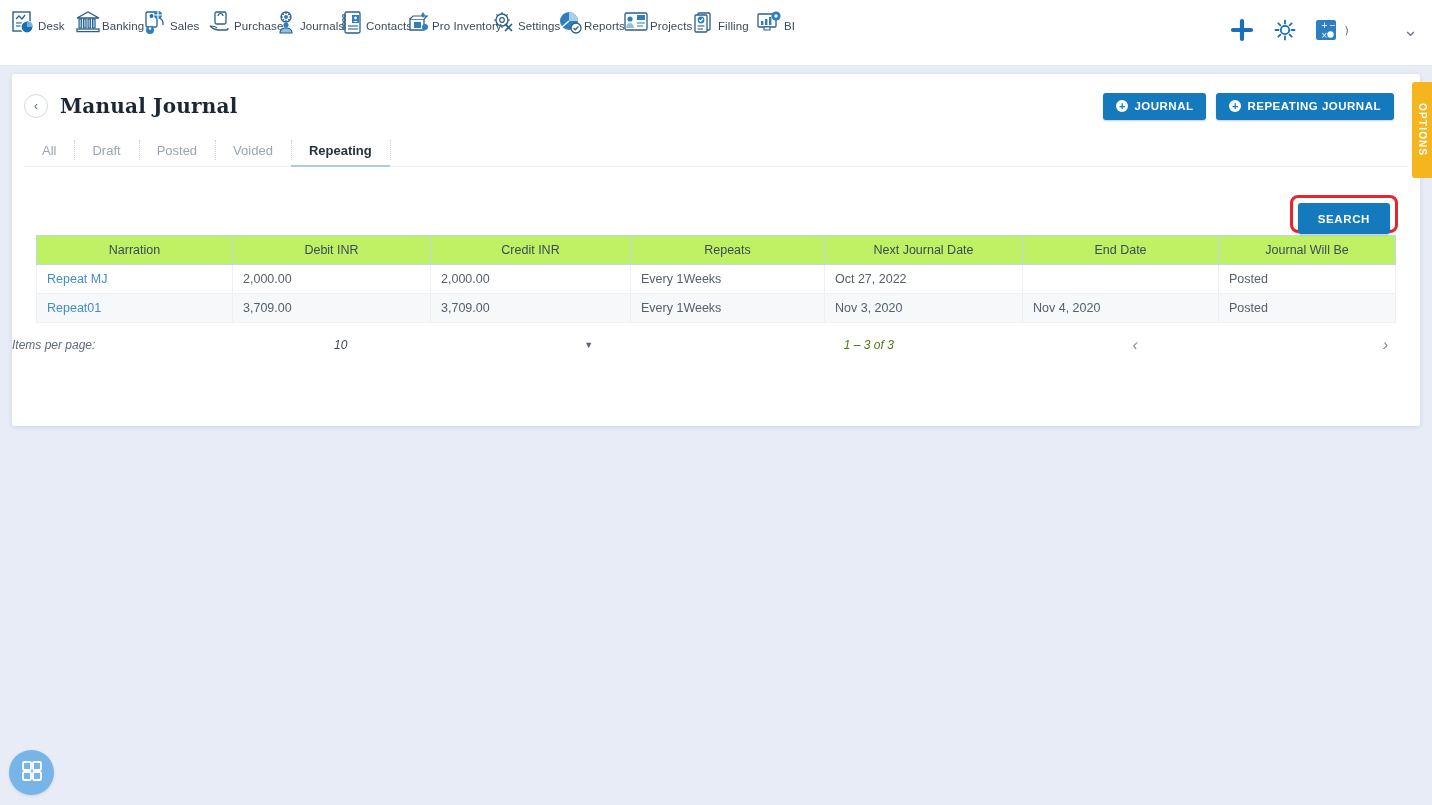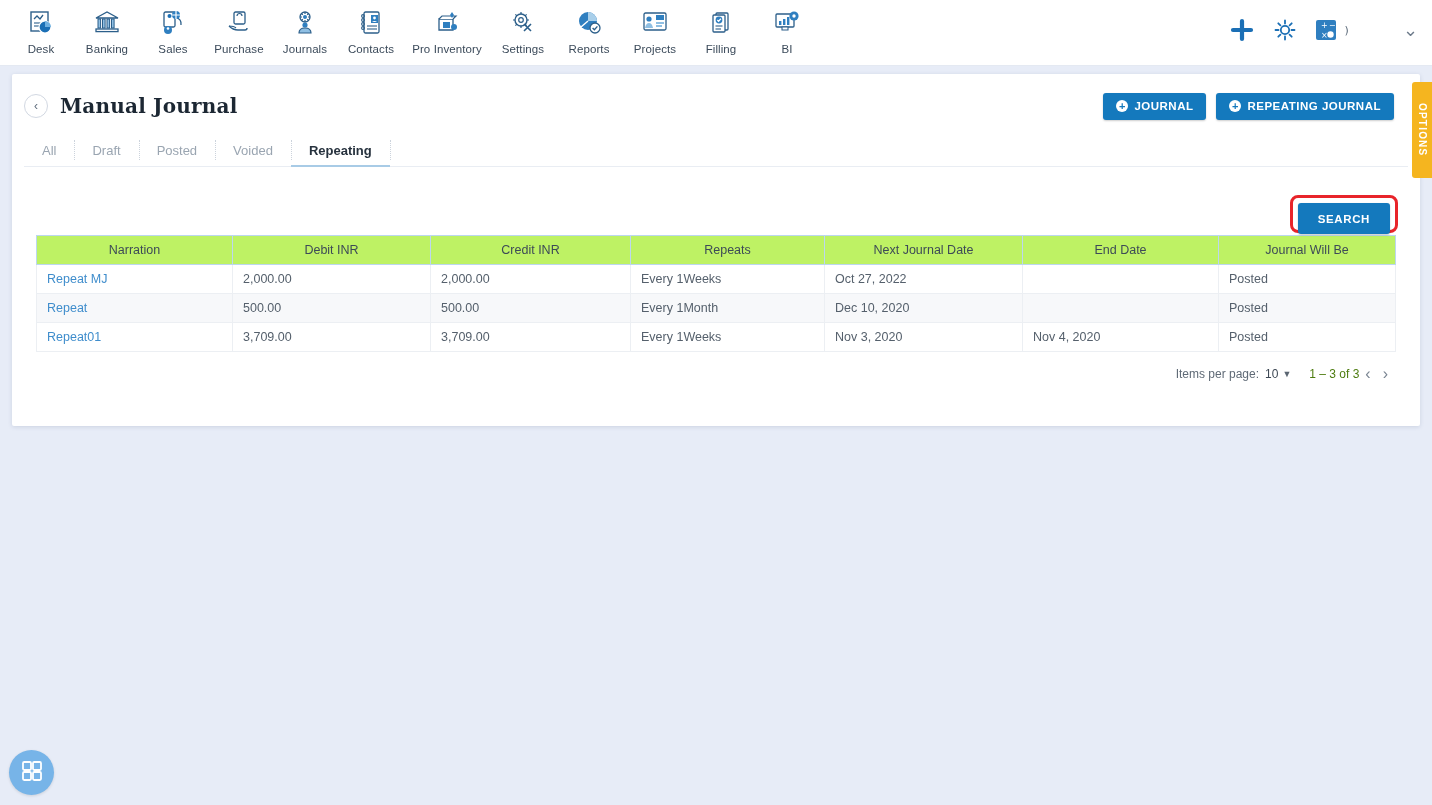--- a/index.html
+++ b/index.html
@@ -18,21 +18,21 @@
     background: #ffffff;
     border-bottom: 1px solid #e4e9f2;
     display: flex; align-items: flex-start;
   }
   .nav-items {
     display: flex; align-items: flex-start;
     padding-left: 8px; padding-top: 4px;
   }
   .nav-item {
     width: 66px;
-    display: flex; flex-direction: column; align-items: center;
+    display: flex; align-items: center;
     cursor: pointer; padding-top: 4px;
   }
   .nav-item .nav-ico {
     width: 30px; height: 30px;
     display: flex; align-items: center; justify-content: center;
   }
   .nav-item .nav-label {
     margin-top: 5px;
     font-size: 11.5px; color: #3b4a5a; white-space: nowrap;
     letter-spacing: .1px;
@@ -180,23 +180,23 @@
   }
   table.grid tbody tr:nth-child(even) td { background: #f7f8fa; }
   td.num { text-align: left; }
   td.link a {
     color: #3f8dcc; text-decoration: none; cursor: pointer;
     font-size: 12.5px;
   }
 
   
   .pager {
-    display: flex; align-items: center; justify-content: flex-end;
+    display: flex; align-items: center; justify-content: space-between;
     padding: 14px 26px 0 0;
-    font-size: 12px; color: #6b7682;
+    font-size: 12px; color: #6b7682; font-style: italic;
   }
   .pager .ipp-label { color: #5f6a76; }
   .pager .ipp-val { color: #3d4854; margin-left: 6px; }
   .pager .caret {
     color: #5b6672; font-size: 9px; margin-left: 4px; cursor: pointer;
   }
   .pager .range { margin-left: 18px; color: #4d7c0f; }
   .pager .pg-btn {
     color: #7b8693; font-size: 16px; cursor: pointer;
     padding: 0 6px; line-height: 1;
@@ -490,29 +490,20 @@
         <tr>
           <td class="link"><a>Repeat MJ</a></td>
           <td class="num">2,000.00</td>
           <td class="num">2,000.00</td>
           <td>Every 1Weeks</td>
           <td>Oct 27, 2022</td>
           <td></td>
           <td>Posted</td>
         </tr>
         <tr>
-          <td class="link"><a>Repeat</a></td>
-          <td class="num">500.00</td>
-          <td class="num">500.00</td>
-          <td>Every 1Month</td>
-          <td>Dec 10, 2020</td>
-          <td></td>
-          <td>Posted</td>
-        </tr>
-        <tr>
           <td class="link"><a>Repeat01</a></td>
           <td class="num">3,709.00</td>
           <td class="num">3,709.00</td>
           <td>Every 1Weeks</td>
           <td>Nov 3, 2020</td>
           <td>Nov 4, 2020</td>
           <td>Posted</td>
         </tr>
       </tbody>
     </table>

